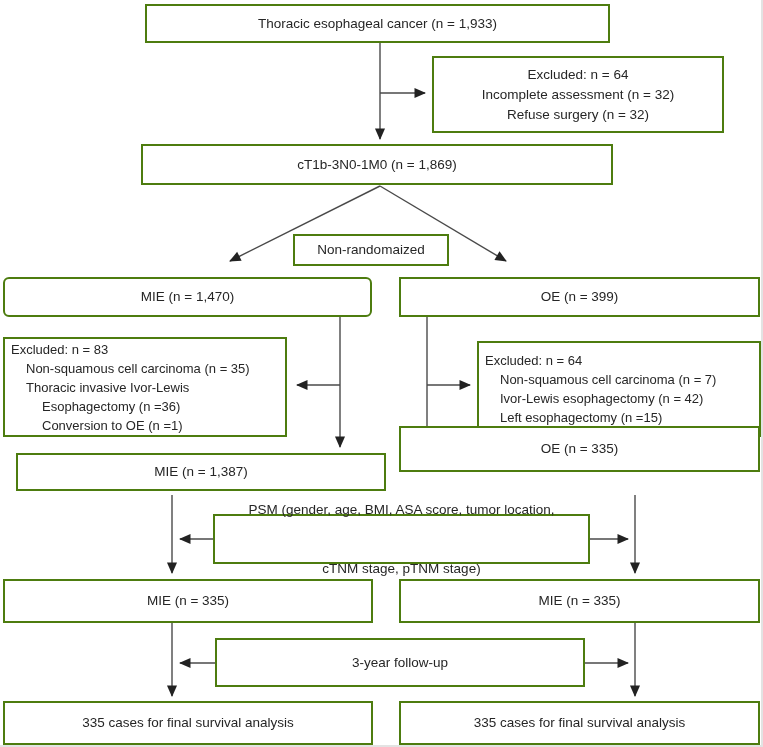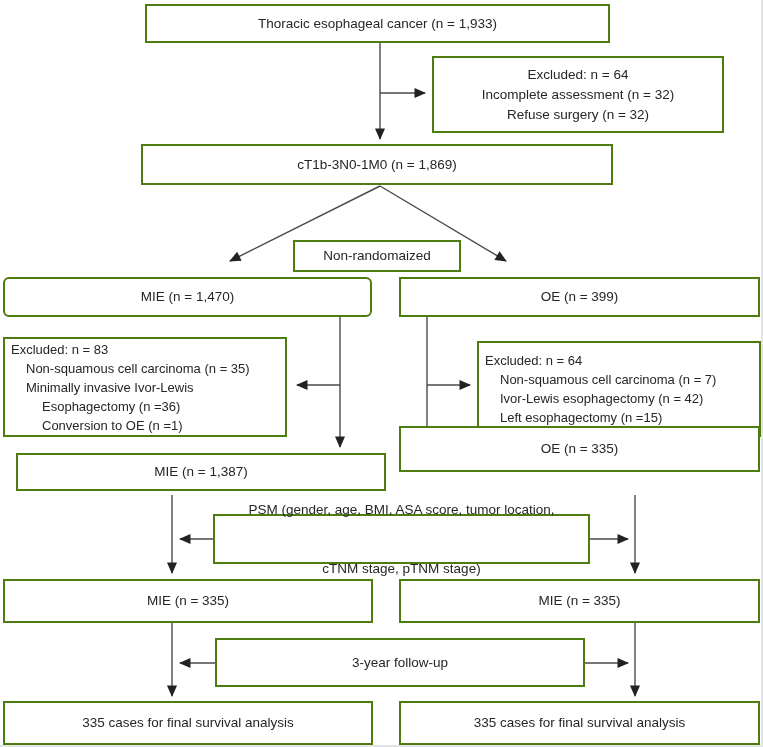--- a/index.html
+++ b/index.html
@@ -61,36 +61,36 @@
   <div class="box stack" style="left:432px; top:56px; width:292px; height:77px;">
     <div>Excluded: n = 64</div>
     <div>Incomplete assessment (n = 32)</div>
     <div>Refuse surgery (n = 32)</div>
   </div>
 
   <div class="box" style="left:141px; top:144px; width:472px; height:41px;">
     <span>cT1b-3N0-1M0 (n = 1,869)</span>
   </div>
 
-  <div class="box" style="left:293px; top:240px; width:168px; height:32px;">
+  <div class="box" style="left:293px; top:234px; width:156px; height:32px;">
     <span>Non-randomaized</span>
   </div>
 
   <div class="box" style="left:3px; top:277px; width:369px; height:40px;border-radius:6px;">
     <span>MIE (n = 1,470)</span>
   </div>
 
   <div class="box" style="left:399px; top:277px; width:361px; height:40px;">
     <span>OE (n = 399)</span>
   </div>
 
   <div class="box leftalign" style="left:3px; top:337px; width:284px; height:100px;">
     <div>Excluded: n = 83</div>
     <div class="ind1">Non-squamous cell carcinoma (n = 35)</div>
-    <div class="ind1">Minimally invasive Ivor-Lewis</div>
+    <div class="ind1">Thoracic invasive Ivor-Lewis</div>
     <div class="ind2">Esophagectomy (n =36)</div>
     <div class="ind2">Conversion to OE (n =1)</div>
   </div>
 
   <div class="box leftalign" style="left:477px; top:341px; width:284px; height:96px;">
     <div>Excluded: n = 64</div>
     <div class="ind1">Non-squamous cell carcinoma (n = 7)</div>
     <div class="ind1">Ivor-Lewis esophagectomy (n = 42)</div>
     <div class="ind1">Left esophagectomy (n =15)</div>
   </div>

